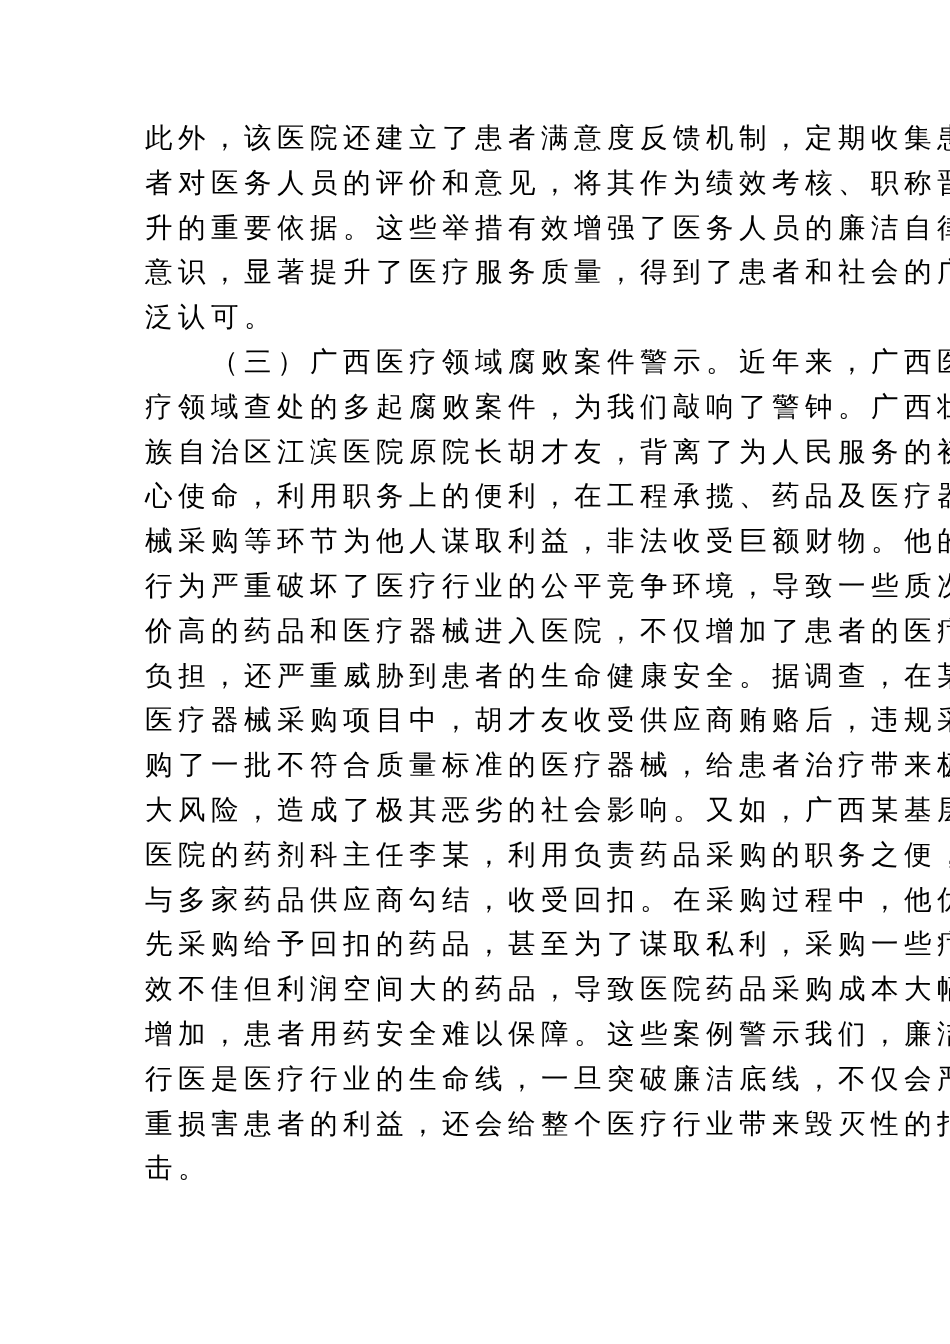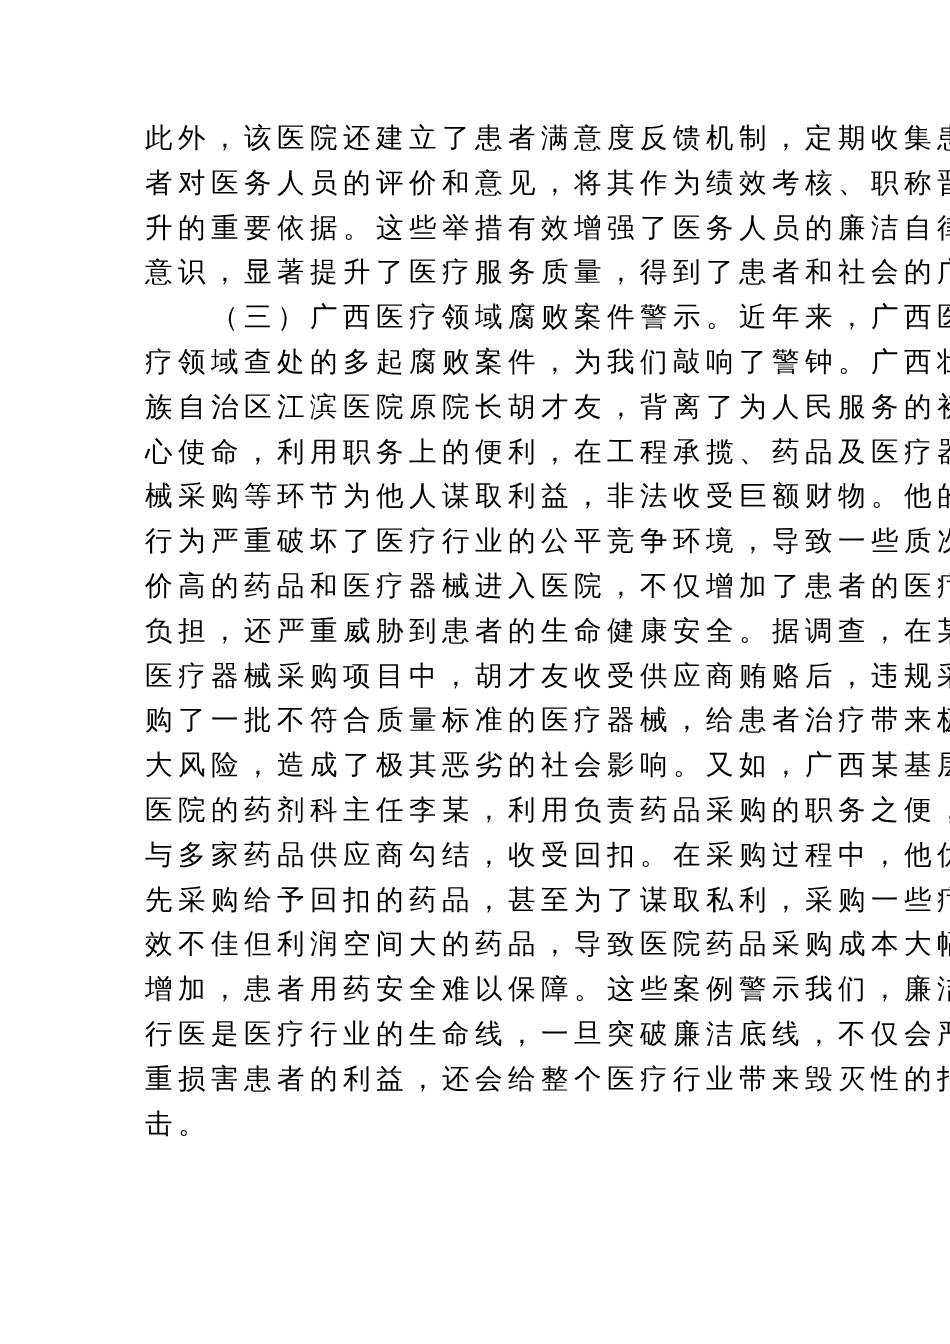--- a/index.html
+++ b/index.html
@@ -35,20 +35,21 @@
 </style>
 </head>
 <body>
 
 <div class="page">
   <div class="paragraph">
     <span class="line">此外，该医院还建立了患者满意度反馈机制，定期收集患</span>
     <span class="line">者对医务人员的评价和意见，将其作为绩效考核、职称晋</span>
     <span class="line">升的重要依据。这些举措有效增强了医务人员的廉洁自律</span>
     <span class="line">意识，显著提升了医疗服务质量，得到了患者和社会的广</span>
+    <span class="line">泛认可。</span>
   </div>
   <div class="paragraph">
     <span class="line indent">（三）广西医疗领域腐败案件警示。近年来，广西医</span>
     <span class="line">疗领域查处的多起腐败案件，为我们敲响了警钟。广西壮</span>
     <span class="line">族自治区江滨医院原院长胡才友，背离了为人民服务的初</span>
     <span class="line">心使命，利用职务上的便利，在工程承揽、药品及医疗器</span>
     <span class="line">械采购等环节为他人谋取利益，非法收受巨额财物。他的</span>
     <span class="line">行为严重破坏了医疗行业的公平竞争环境，导致一些质次</span>
     <span class="line">价高的药品和医疗器械进入医院，不仅增加了患者的医疗</span>
     <span class="line">负担，还严重威胁到患者的生命健康安全。据调查，在某</span>

